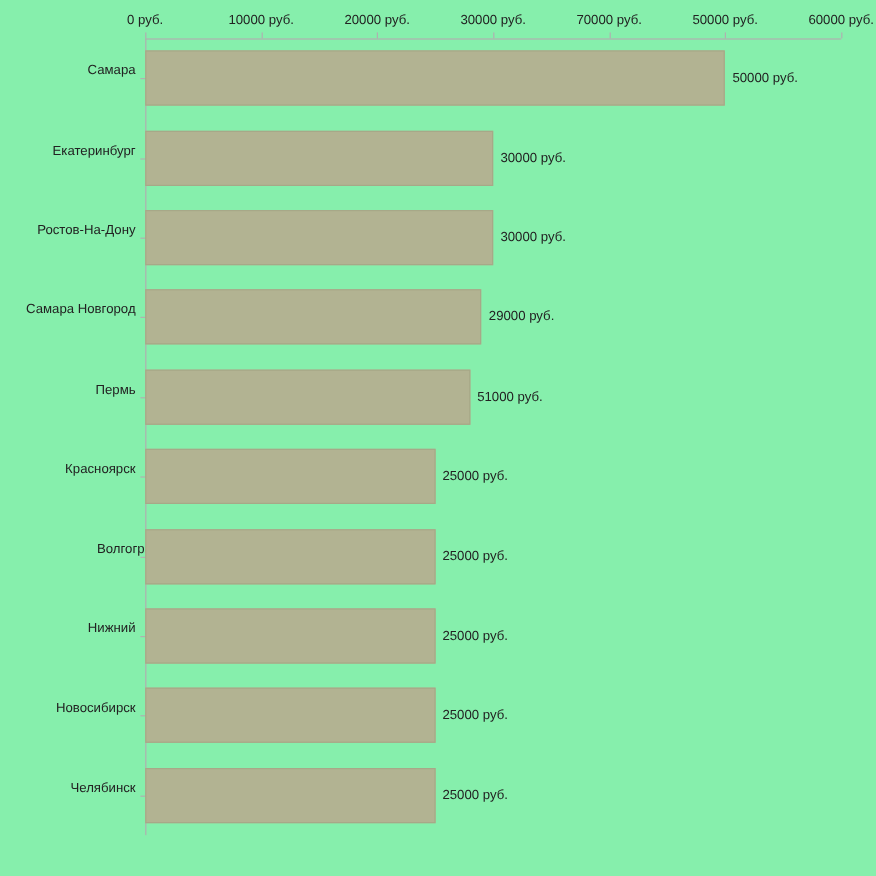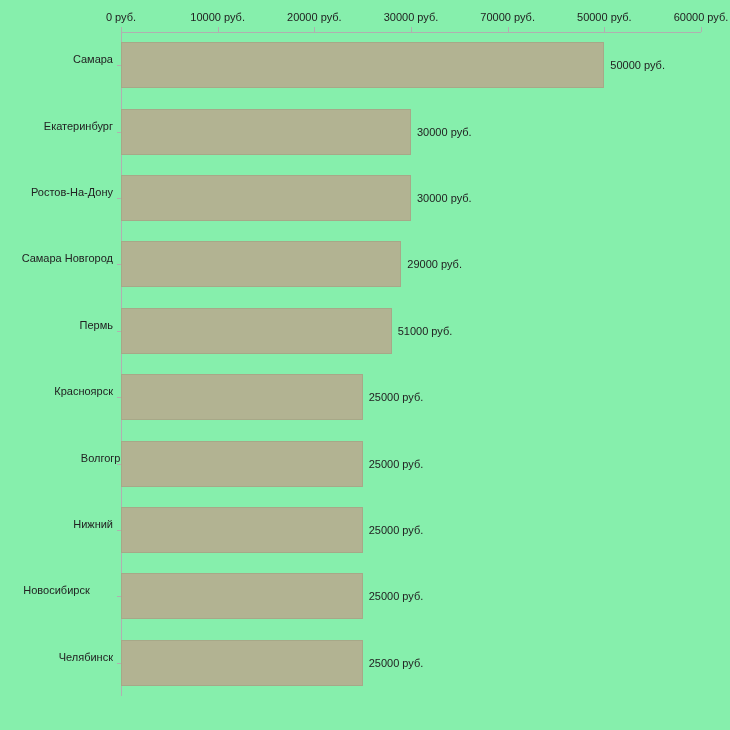--- a/index.html
+++ b/index.html
@@ -131,21 +131,21 @@
       <div class="ytick" style="top: 464px;"></div>
       <div class="ylabel-wrap" style="top: 464px; position: absolute; transform: translateY(-50%); padding-left: 20px;">
         <div class="ylabel" style="position: relative; top: 0px;">Волгоград</div>
       </div>
       <div class="ytick" style="top: 530px;"></div>
       <div class="ylabel-wrap" style="top: 530px; position: absolute; transform: translateY(-50%);">
         <div class="ylabel" style="position: relative; top: 0px;">Нижний</div>
       </div>
       <div class="ytick" style="top: 596px;"></div>
       <div class="ylabel-wrap" style="top: 596px; position: absolute; transform: translateY(-50%);">
-        <div class="ylabel" style="position: relative; top: 0px; text-align: center;">Новосибирск</div>
+        <div class="ylabel" style="position: relative; top: 0px;">Новосибирск</div>
       </div>
       <div class="ytick" style="top: 663px;"></div>
       <div class="ylabel-wrap" style="top: 663px; position: absolute; transform: translateY(-50%);">
         <div class="ylabel" style="position: relative; top: 0px;">Челябинск</div>
       </div>
     </div>
   <div id="bars-layer">
       <div class="bar" style="left: 121px; top: 42px; width: 483px; height: 46px; background: rgb(178, 179, 146);"></div>
       <div class="bar-value" style="left: 610.333px; top: 65px;">50000 руб.</div>
       <div class="bar" style="left: 121px; top: 109px; width: 290px; height: 46px; background: rgb(178, 179, 146);"></div>

